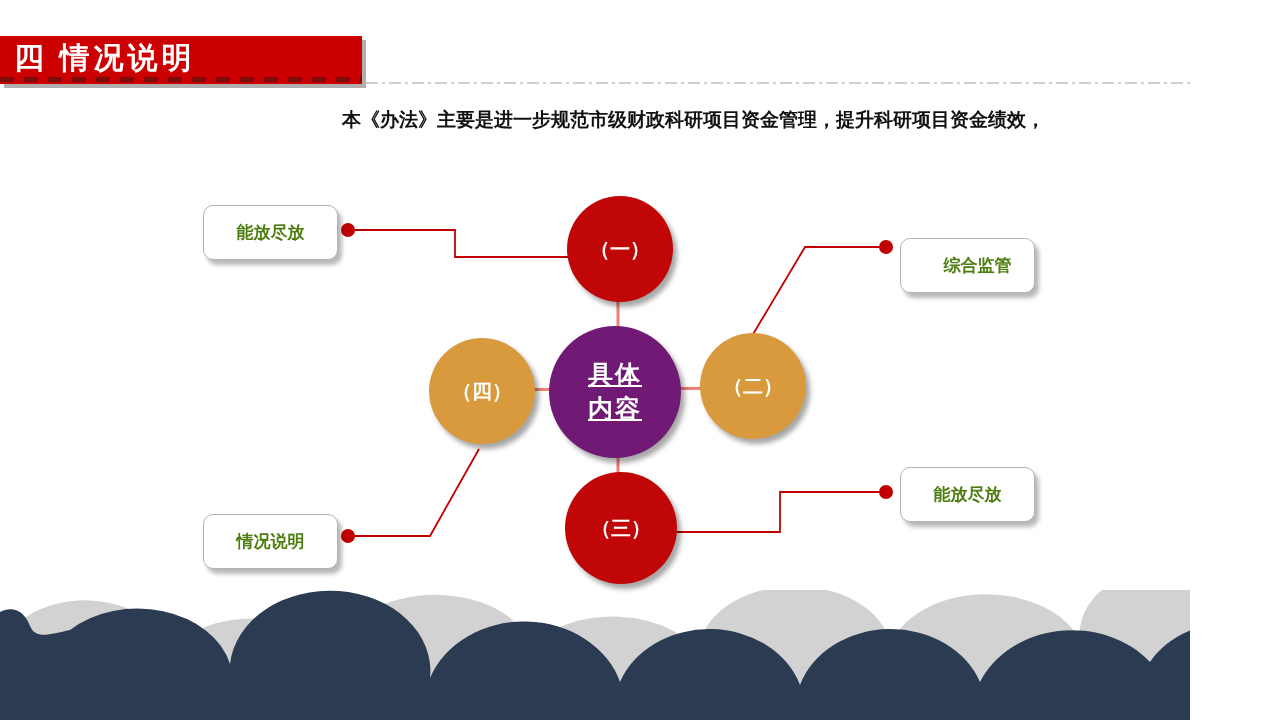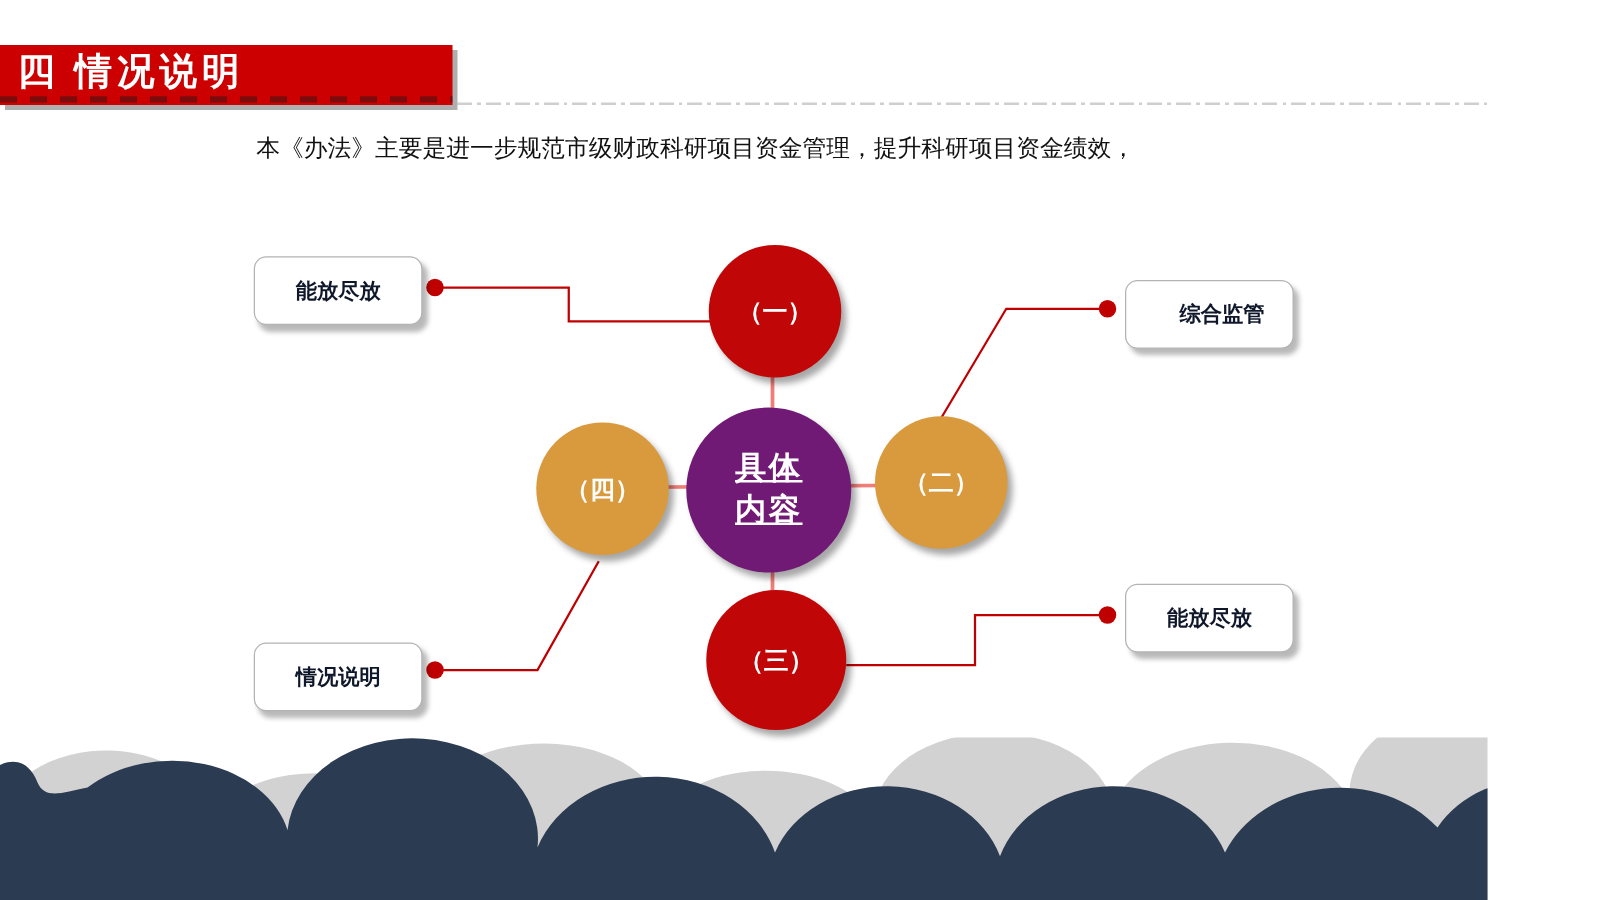--- a/index.html
+++ b/index.html
@@ -49,24 +49,25 @@
       #cfcfcf 16px 19px, transparent 19px 23px);
     z-index: 4;
   }
 
   
   .intro {
     position: absolute;
     left: 205px; top: 106px;
     width: 840px;
     font-size: 19px;
-    font-weight: normal;
+    font-weight: bold;
     color: #111111;
     line-height: 1.5;
     z-index: 3;
+    text-align: right;
   }
 
   
   .connectors, .waves {
     position: absolute;
     left: 0; top: 0;
     pointer-events: none;
   }
   .connectors { z-index: 1; }
 
@@ -102,25 +103,25 @@
     width: 135px; height: 55px;
     background: #ffffff;
     border: 1px solid #b3b3b3;
     border-radius: 10px;
     box-shadow: 4px 5px 4px rgba(0,0,0,0.28);
     display: flex;
     align-items: center;
     justify-content: center;
     font-size: 17px;
     font-weight: bold;
-    color: #0f172a;
+    color: #4d7c0f;
     z-index: 2;
   }
   .box-top-left     { left: 203px; top: 205px; }
-  .box-top-right    { left: 900px; top: 224px; padding-left: 20px; }
+  .box-top-right    { left: 900px; top: 238px; padding-left: 20px; }
   .box-bottom-left  { left: 203px; top: 514px; }
   .box-bottom-right { left: 900px; top: 467px; }
 
   .waves { bottom: 0; top: auto; z-index: 0; }
 </style>
 </head>
 <body>
 
 <div class="slide">
 

